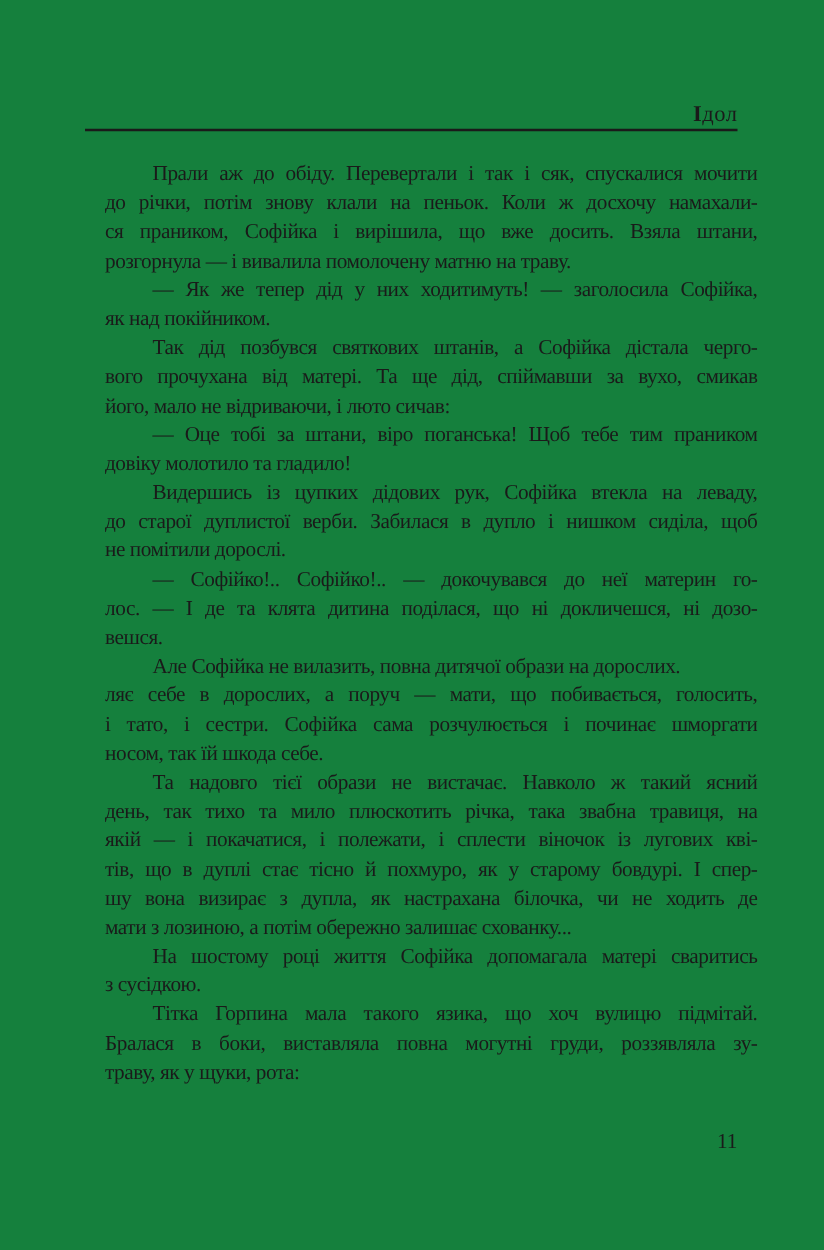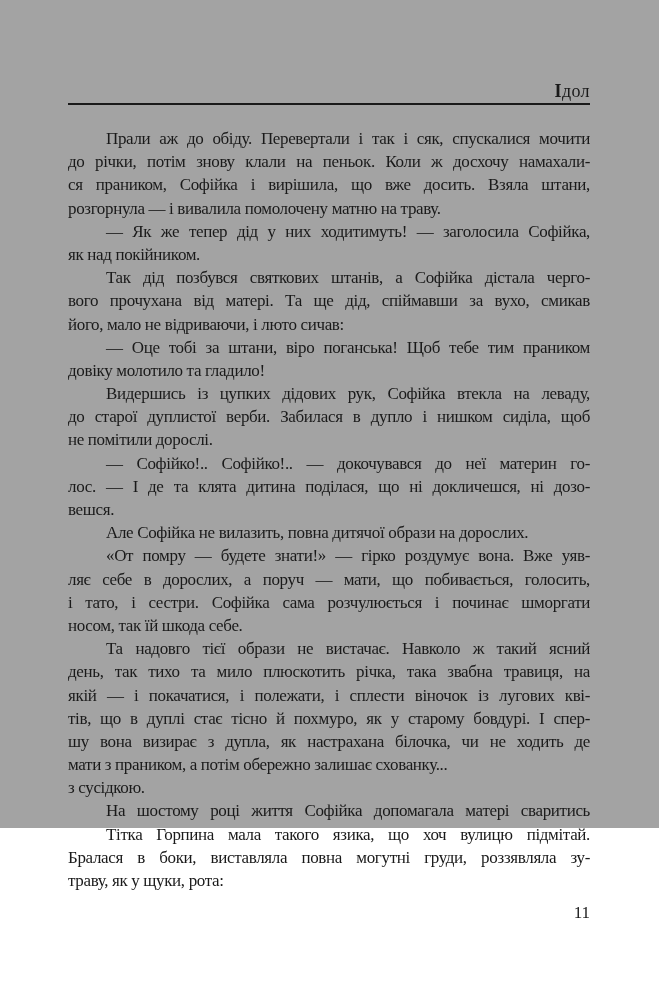--- a/index.html
+++ b/index.html
@@ -11,22 +11,22 @@
     width: 659px;
     height: 1000px;
     position: relative;
     font-family: "Liberation Serif", "DejaVu Serif", serif;
     color: #1a1a1a;
     overflow: hidden;
   }
   .page {
     position: absolute;
     left: 0; top: 0;
-    width: 659px; height: 828px;
-    background: #a3a3a3;
+    width: 659px; height: 1000px;
+    background: #15803d;
   }
   .running-header {
     position: absolute;
     left: 68px;
     top: 82px;
     width: 522px;
     text-align: right;
     font-size: 18px;
     line-height: 19px;
     letter-spacing: 0.4px;
@@ -37,21 +37,21 @@
   .header-rule {
     position: absolute;
     left: 68px;
     top: 103px;
     width: 522px;
     height: 0;
     border-top: 2px solid #1a1a1a;
   }
   .body-text {
     position: absolute;
-    left: 68px;
+    left: 84px;
     top: 127px;
     width: 522px;
   }
   .paragraph {
     margin: 0;
     padding: 0;
   }
   .line {
     height: 23.2px;
     line-height: 23.2px;
@@ -112,36 +112,35 @@
       </div>
       <div class="paragraph">
         <div class="line first">— Софійко!.. Софійко!.. — докочувався до неї материн го-</div>
         <div class="line">лос. — І де та клята дитина поділася, що ні докличешся, ні дозо-</div>
         <div class="line last">вешся.</div>
       </div>
       <div class="paragraph">
         <div class="line first last">Але Софійка не вилазить, повна дитячої образи на дорослих.</div>
       </div>
       <div class="paragraph">
-        <div class="line first">«От помру — будете знати!» — гірко роздумує вона. Вже уяв-</div>
         <div class="line">ляє себе в дорослих, а поруч — мати, що побивається, голосить,</div>
         <div class="line">і тато, і сестри. Софійка сама розчулюється і починає шморгати</div>
         <div class="line last">носом, так їй шкода себе.</div>
       </div>
       <div class="paragraph">
         <div class="line first">Та надовго тієї образи не вистачає. Навколо ж такий ясний</div>
         <div class="line">день, так тихо та мило плюскотить річка, така звабна травиця, на</div>
         <div class="line">якій — і покачатися, і полежати, і сплести віночок із лугових кві-</div>
         <div class="line">тів, що в дуплі стає тісно й похмуро, як у старому бовдурі. І спер-</div>
         <div class="line">шу вона визирає з дупла, як настрахана білочка, чи не ходить де</div>
-        <div class="line last">мати з праником, а потім обережно залишає схованку...</div>
+        <div class="line last">мати з лозиною, а потім обережно залишає схованку...</div>
       </div>
       <div class="paragraph">
+        <div class="line first">На шостому році життя Софійка допомагала матері сваритись</div>
         <div class="line last">з сусідкою.</div>
-        <div class="line first">На шостому році життя Софійка допомагала матері сваритись</div>
       </div>
       <div class="paragraph">
         <div class="line first">Тітка Горпина мала такого язика, що хоч вулицю підмітай.</div>
         <div class="line">Бралася в боки, виставляла повна могутні груди, роззявляла зу-</div>
         <div class="line last">траву, як у щуки, рота:</div>
       </div>
     </div>
   <div class="page-number">11</div>
 </div>
 

